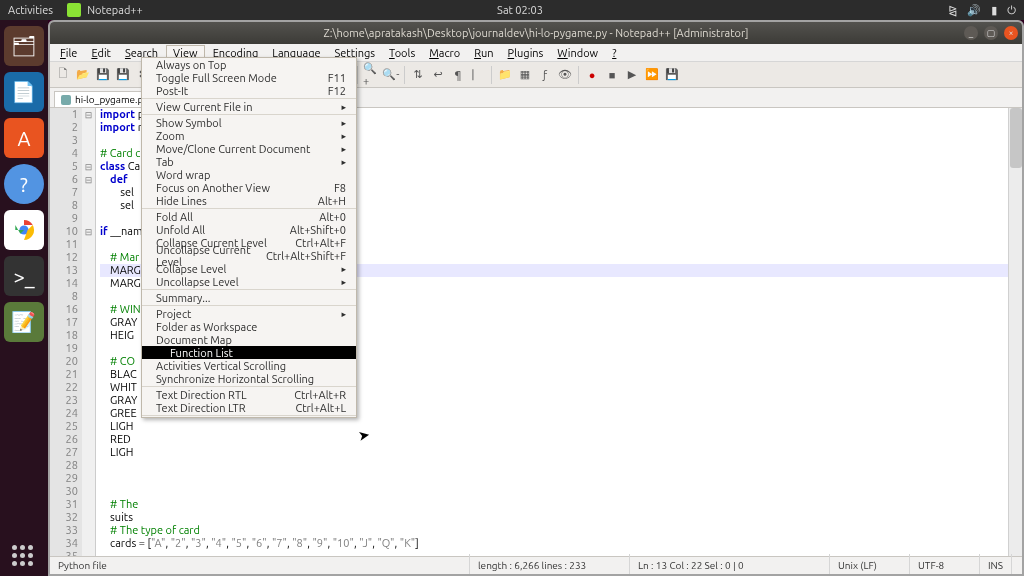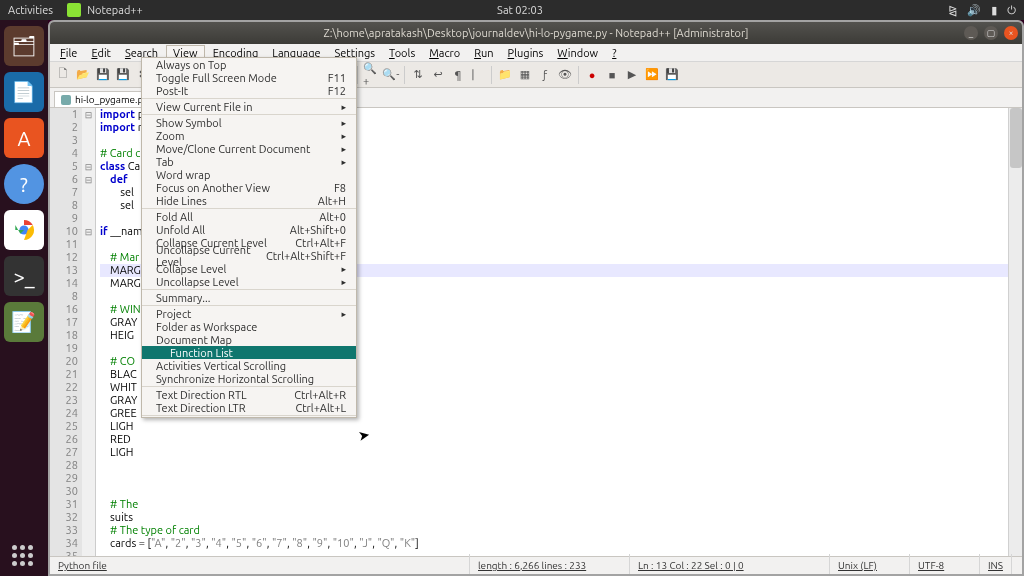--- a/index.html
+++ b/index.html
@@ -60,29 +60,29 @@
 .str { color: #808080; }
 .num { color: #ff8000; }
 .op  { color: #000; }
 .nm  { color: #000; }
 .scrollbar { width: 14px; background: #ececec; border-left: 1px solid #d0d0d0; position: relative; }
 .thumb { position: absolute; top: 0; width: 12px; left: 1px; height: 60px; background: #c6c6c6; border-radius: 3px; }
 
 
 .menu { position: absolute; left: 141px; top: 57px; width: 216px; background: #f6f4f2; border: 1px solid #bfb8ab; box-shadow: 2px 2px 4px rgba(0,0,0,.3); font-size: 11px; z-index: 100; }
 .menu .item { display: flex; justify-content: space-between; padding: 1px 10px 1px 14px; color: #2e2e2e; height: 13px; align-items: center; }
-.menu .item.sel { background: #0f766e; color: #fff; padding-left: 28px; }
+.menu .item.sel { background: #000000; color: #fff; padding-left: 28px; }
 .menu .item .arrow { font-size: 9px; }
 .menu hr { border: none; border-top: 1px solid #d9d5cd; margin: 1px 0; }
 
 .cursor { position: absolute; left: 358px; top: 427px; font-size: 14px; color: #000; z-index: 200; transform: rotate(-10deg); }
 
 
 .status { position: absolute; bottom: 0; left: 0; right: 0; height: 18px; background: #f2f1f0; border-top: 1px solid #c9c6c1; display: flex; align-items: center; font-size: 10px; color: #333; }
-.status .cell { padding: 12px 8px; border-right: 1px solid #d6d6d6; height: 100%; display: flex; align-items: center; text-decoration: underline; }
+.status .cell { padding: 12px 8px; border-right: 1px solid #d6d6d6; height: 100%; display: flex; align-items: center; }
 </style>
 </head>
 <body>
 
 <div class="topbar">
   <div class="left">
     <span>Activities</span>
     <span style="display:flex;align-items:center;gap:6px">
       <span class="appicon"></span>
       <span>Notepad++</span>

